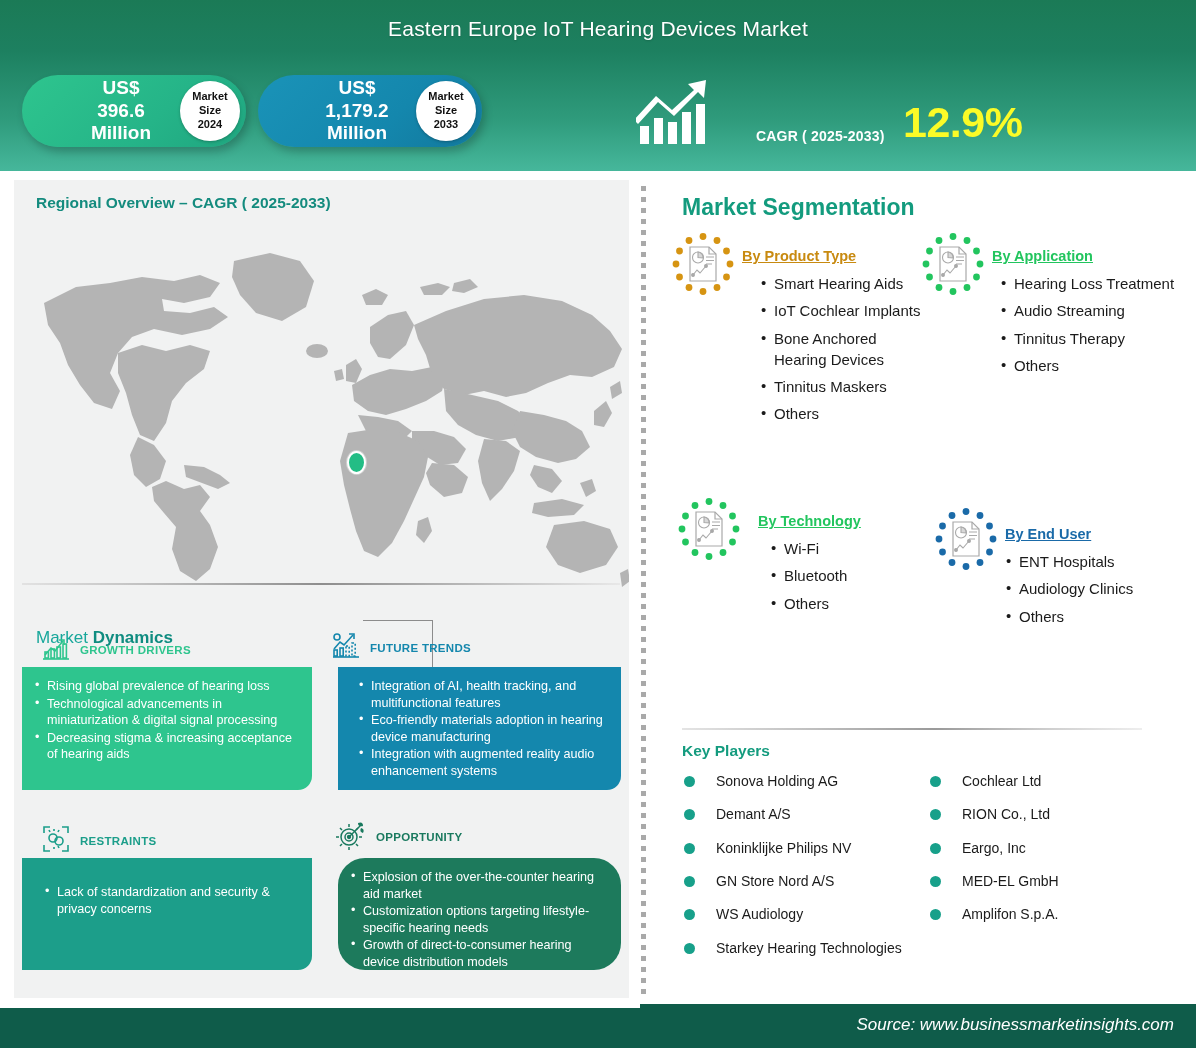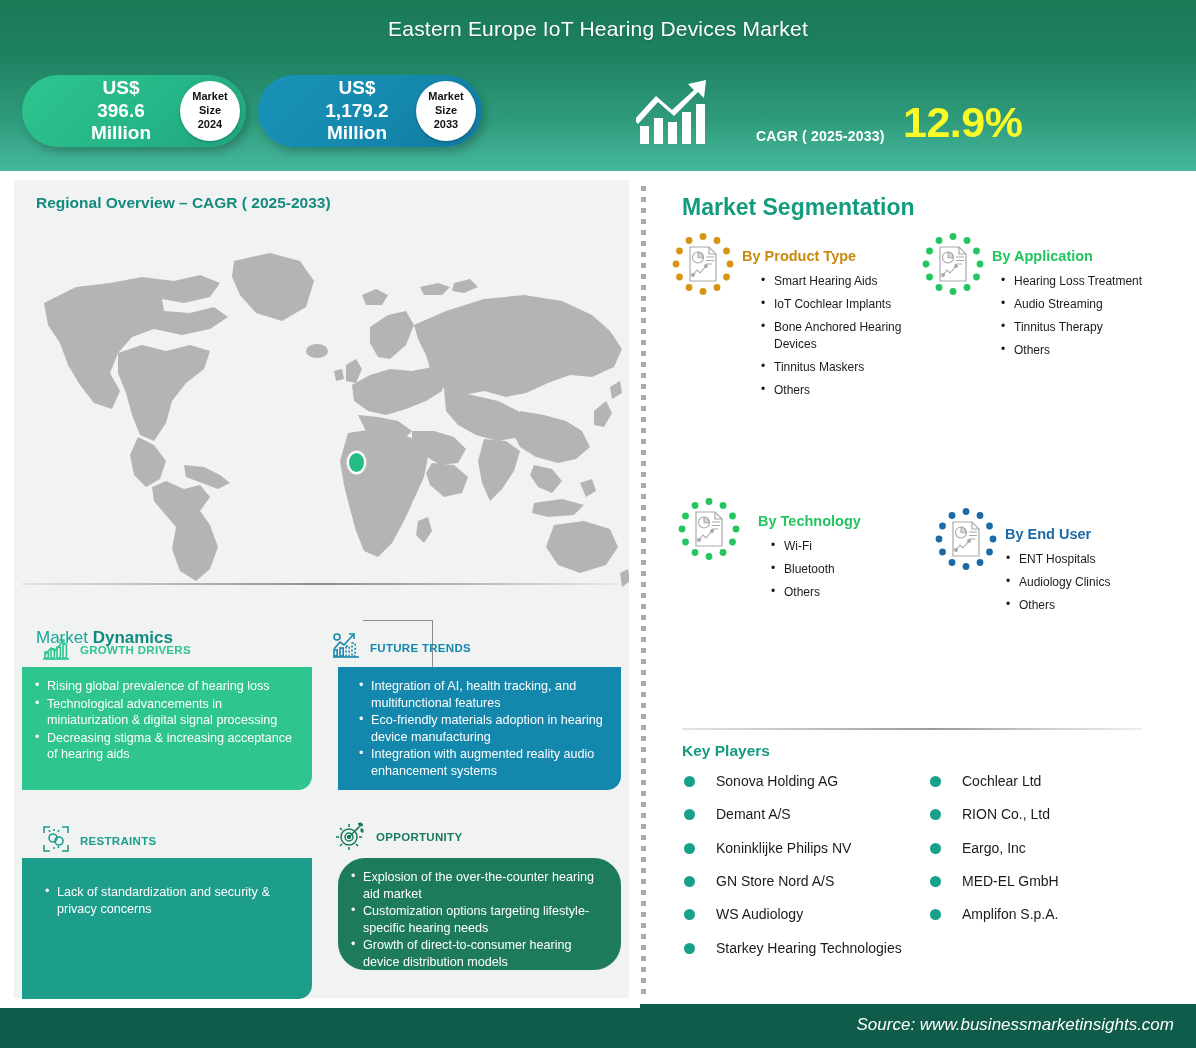--- a/index.html
+++ b/index.html
@@ -108,22 +108,22 @@
     position: absolute; left: 641px; top: 186px; width: 5px; height: 810px;
     background-image: repeating-linear-gradient(180deg,#a9a9a9 0px,#a9a9a9 5px,transparent 5px,transparent 11px);
   }
 
   
   .right-panel { position: absolute; left: 660px; top: 180px; width: 536px; height: 818px; }
   .seg-title { position: absolute; left: 22px; top: 14px; font-size: 23px; font-weight: bold; color:#139b7e; }
 
   .seg-block { position: absolute; }
   .seg-icon { position: absolute; left: 0; top: 0; width: 62px; height: 62px; }
-  .seg-head { position: absolute; font-size: 14.5px; font-weight: bold; }
-  .seg-list { position: absolute; font-size: 12px; color: #1b1b1b; line-height: 1.42; list-style: none; }
+  .seg-head { position: absolute; font-size: 14.5px; font-weight: bold; text-decoration: underline; }
+  .seg-list { position: absolute; font-size: 15px; color: #1b1b1b; line-height: 1.42; list-style: none; }
   .seg-list li { position: relative; padding-left: 14px; margin-bottom: 6px; }
   .seg-list li:before { content: "•"; position: absolute; left: 1px; top: -1px; }
 
   .kp-divider { position: absolute; left: 22px; top: 548px; width: 460px; height: 2px;
     background: linear-gradient(90deg,#e4e4e4 0%, #bdbdbd 30%, #9a9a9a 55%, #cfcfcf 80%, #eeeeee 100%); }
   .kp-title { position: absolute; left: 22px; top: 562px; font-size: 15.5px; font-weight: bold; color:#139b7e; }
   .kp-col { position: absolute; top: 592px; list-style: none; font-size: 14px; color:#1b1b1b; line-height:1.38; }
   .kp-col li { position: relative; padding-left: 34px; margin-bottom: 14px; }
   .kp-col li:before {
     content:""; position: absolute; left: 2px; top: 4px; width: 11px; height: 11px;
@@ -324,21 +324,21 @@
             <path d="M26 20 V26 H20"></path>
             <path d="M8 26 H2 V20"></path>
           <circle cx="11" cy="13" r="4"></circle>
             <circle cx="17" cy="16" r="4"></circle>
           <path d="M12 6 L12 4 M16 7 L17 5 M8 7 L7 5"></path>
           <path d="M12 22 L12 24 M16 21 L17 23"></path>
         </svg>
       </span>
       <span class="lbl" style="color:#1c9e8a;">RESTRAINTS</span>
     </div>
-    <div class="dyn-box" style="left:8px; top:678px; width:290px; height:141px; background:#1c9e8a; padding-top:26px; padding-left:22px;">
+    <div class="dyn-box" style="left:8px; top:678px; width:290px; height:112px; background:#1c9e8a; padding-top:26px; padding-left:22px;">
       <ul>
         <li style="margin-bottom:12px;">Lack of standardization and security &amp; privacy concerns</li>
       </ul>
     </div>
 
     <div class="dyn-head" style="left:322px; top:640px;">
       <span>
         <svg width="30" height="30" viewBox="0 0 30 30" fill="none" stroke="#19795e" stroke-width="1.5">
           <circle cx="13" cy="17" r="8"></circle>
             <circle cx="13" cy="17" r="4"></circle>

